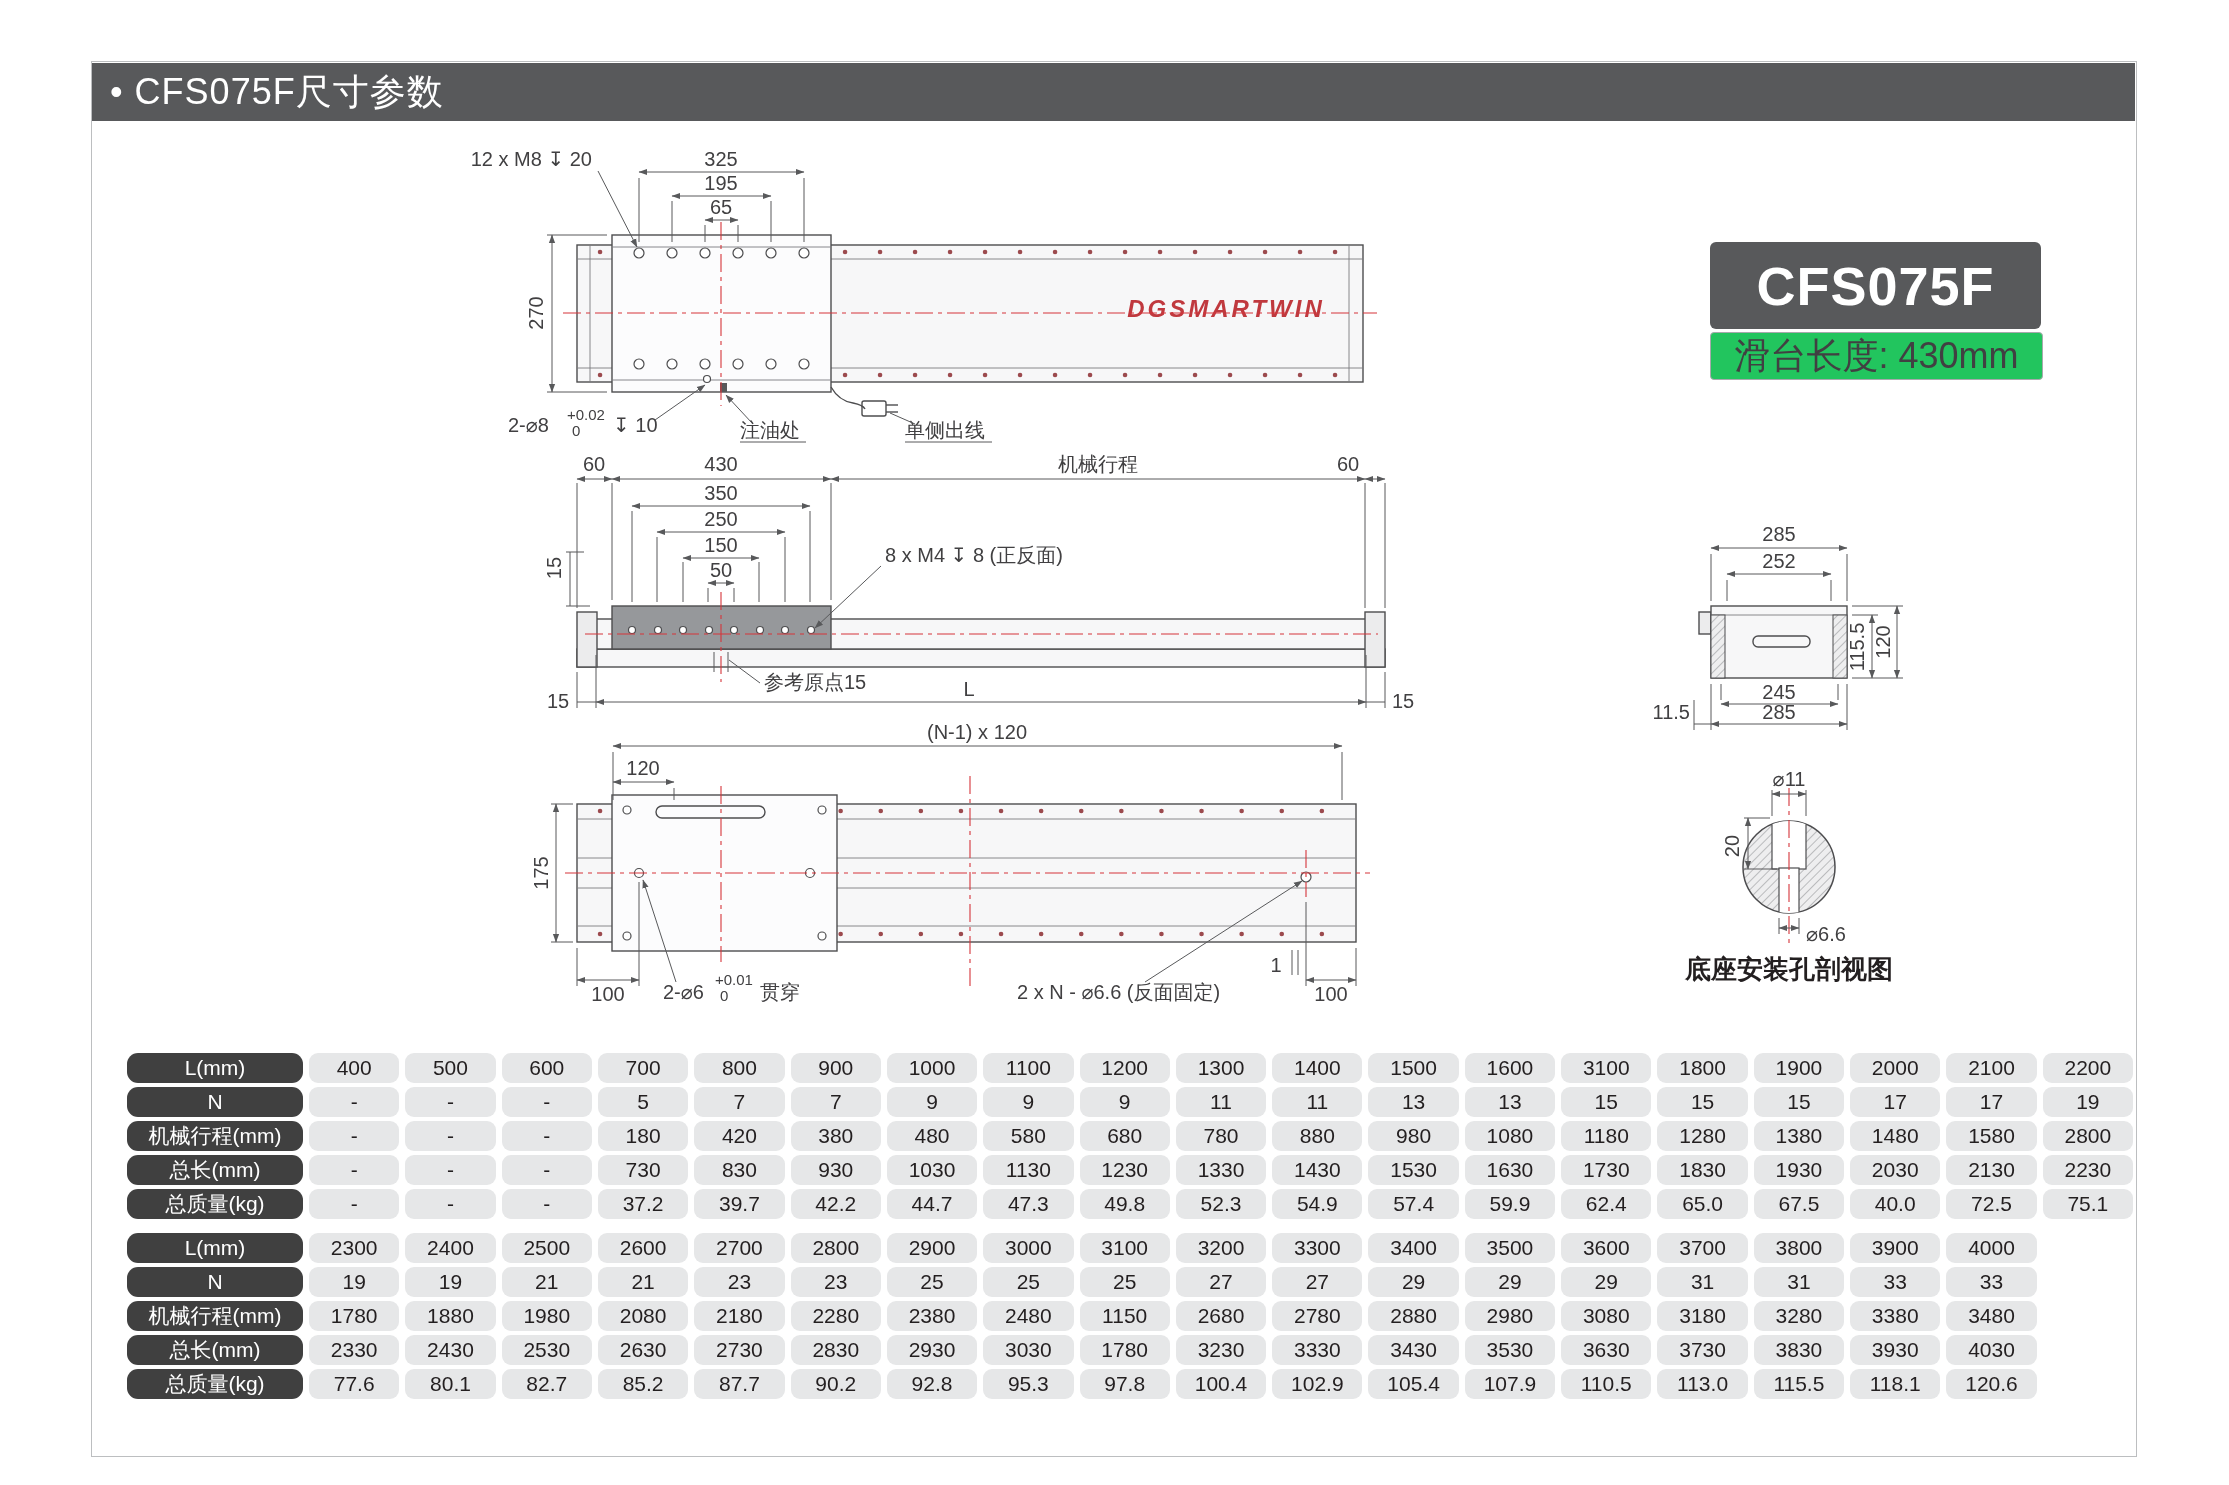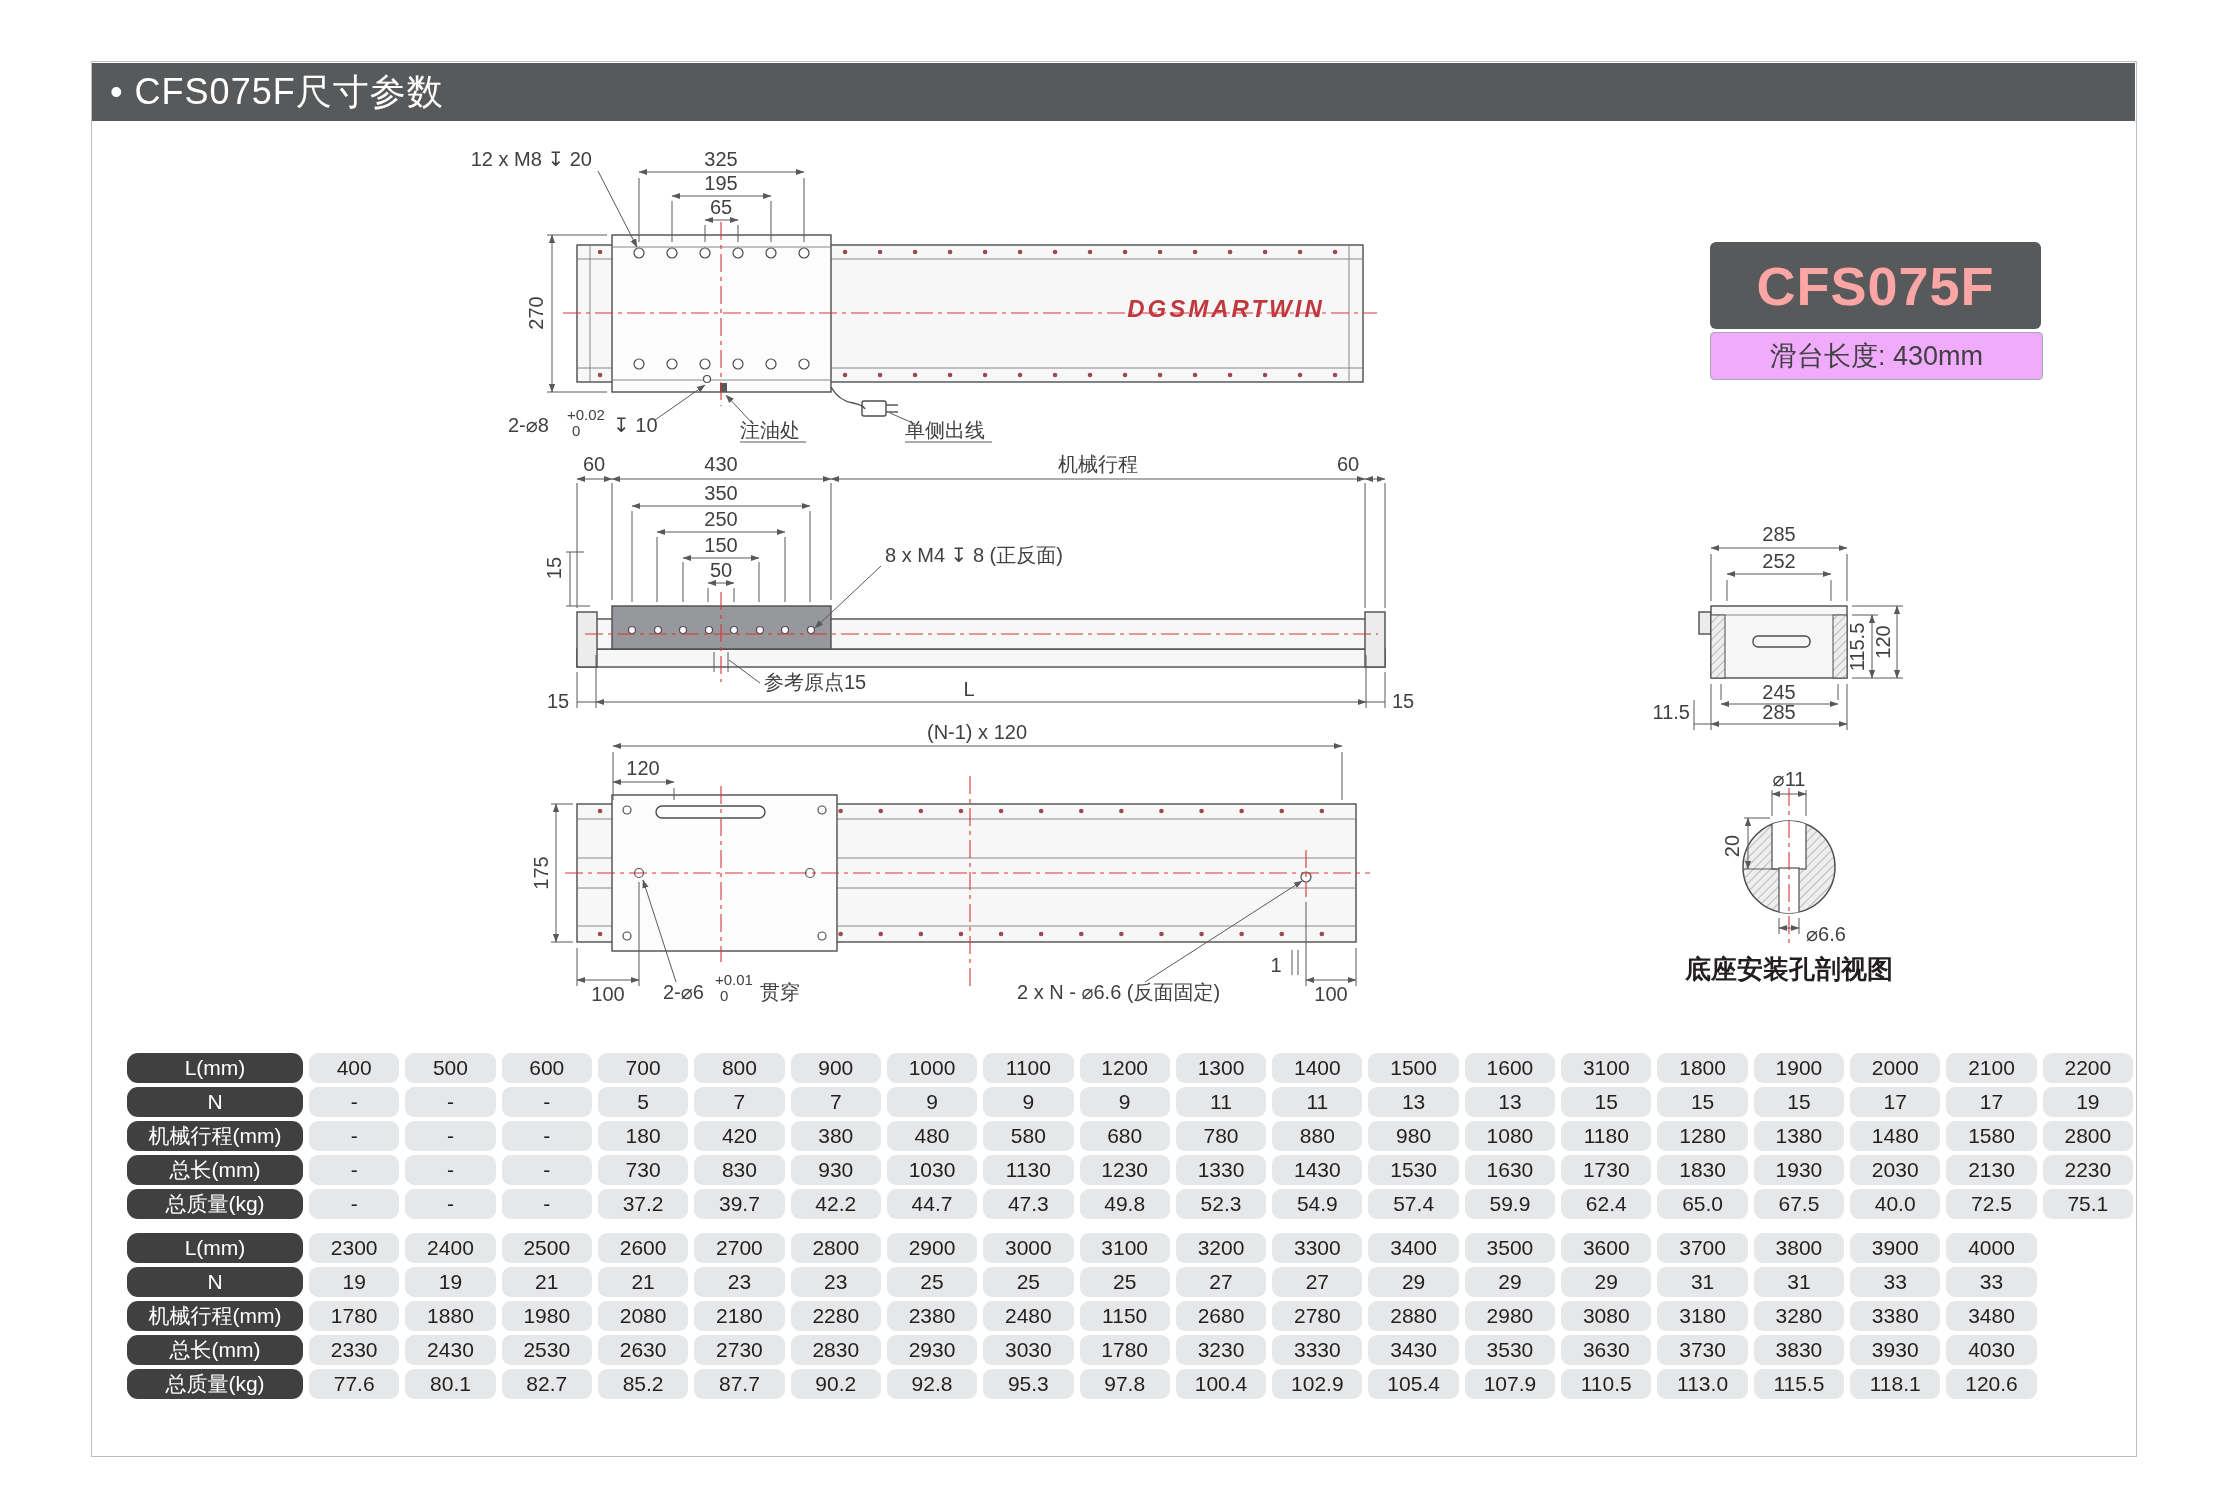--- a/index.html
+++ b/index.html
@@ -5,24 +5,24 @@
   html,body{margin:0;padding:0;background:#ffffff;}
   body{width:2229px;height:1485px;position:relative;overflow:hidden;
        font-family:"Liberation Sans","DejaVu Sans",sans-serif;color:#231f20;}
   .page-border{position:absolute;left:91px;top:61px;width:2044px;height:1394px;
        border:1px solid #bcbec0;background:#ffffff;}
   .page-header{position:absolute;left:92px;top:63px;width:2043px;height:58px;background:#58595b;
        color:#ffffff;display:flex;align-items:center;box-sizing:border-box;padding-left:18px;
        font-size:36px;letter-spacing:1px;z-index:3;}
   .drawing-svg{position:absolute;left:0;top:0;z-index:1;}
   .model-badge{position:absolute;left:1710px;top:242px;width:331px;height:87px;background:#58595b;
-       color:#fca5a5;font-size:54px;font-weight:bold;display:flex;align-items:center;justify-content:center;
+       color:#ffffff;font-size:54px;font-weight:bold;display:flex;align-items:center;justify-content:center;
        border-radius:6px;z-index:2;letter-spacing:1px;}
-  .model-sub{position:absolute;left:1710px;top:332px;width:331px;height:46px;background:#f0abfc;
-       border:1px solid #a7a9ac;border-radius:4px;color:#414042;font-size:27px;display:flex;
+  .model-sub{position:absolute;left:1710px;top:332px;width:331px;height:46px;background:#22c55e;
+       border:1px solid #a7a9ac;border-radius:4px;color:#414042;font-size:36px;display:flex;
        align-items:center;justify-content:center;z-index:2;}
   .dim-table{position:absolute;left:127px;width:2006px;display:grid;
        grid-template-columns:176px repeat(19,1fr);column-gap:6px;row-gap:4px;z-index:2;}
   .t1{top:1053px;} .t2{top:1233px;}
   .tlabel{background:#404040;color:#ffffff;border-radius:11px;height:30px;line-height:30px;
        text-align:center;font-size:21px;}
   .tcell{background:#e6e7e8;color:#231f20;border-radius:9px;height:30px;line-height:30px;
        text-align:center;font-size:21px;}
   .tcell.empty{background:transparent;}
   

